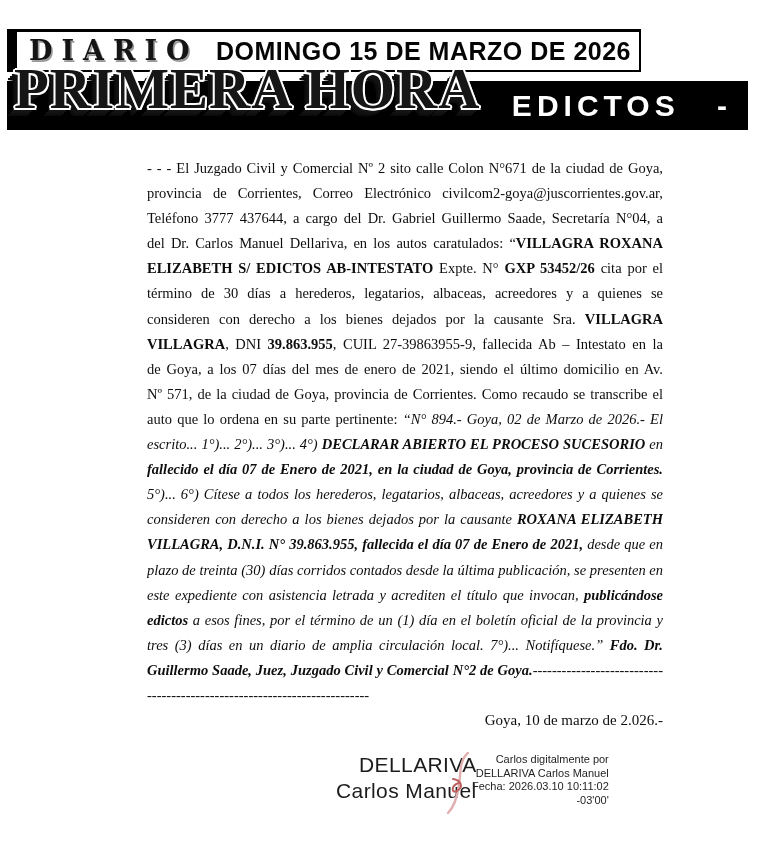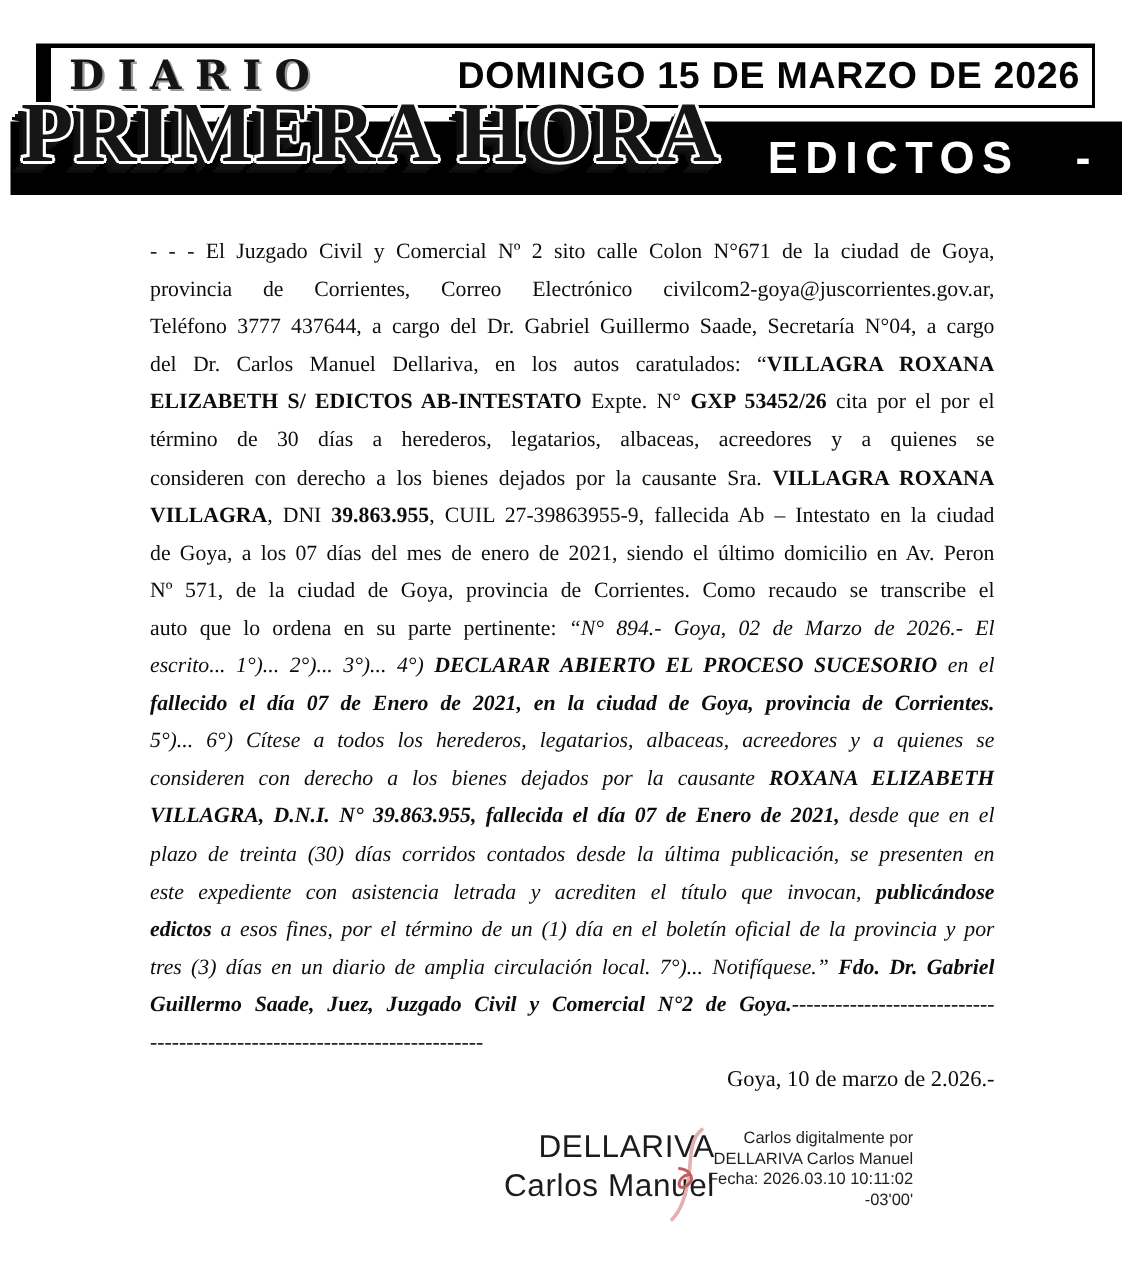--- a/index.html
+++ b/index.html
@@ -1,21 +1,21 @@
 <!DOCTYPE html>
 <html><head>
 <meta charset="utf-8">
 <style>
   html,body{margin:0;padding:0;}
   body{
     width:764px;height:857px;position:relative;background:#ffffff;
     font-family:"Liberation Serif", serif;color:#0d0d0d;overflow:hidden;
   }
   
-  .mast-top{position:absolute;left:24px;top:29px;width:706px;height:43px;background:#000;text-align:center;}
+  .mast-top{position:absolute;left:7px;top:29px;width:634px;height:43px;background:#000;text-align:center;}
   .mast-top-inner{position:absolute;left:10px;top:3px;right:2px;bottom:2px;background:#fff;}
   .date-banner{
     position:absolute;right:8px;top:50%;transform:translateY(-50%);
     font-family:"Liberation Sans",sans-serif;font-weight:700;font-size:25px;
     letter-spacing:0.5px;color:#050505;white-space:nowrap;
   }
   .brand-top{
     position:absolute;left:12px;top:3px;
     font-family:"DejaVu Serif",serif;font-weight:700;font-size:27px;
     letter-spacing:9px;color:#141414;white-space:nowrap;
@@ -33,21 +33,21 @@
     letter-spacing:1px;color:#161616;white-space:nowrap;
     text-shadow:
       -1.5px -1.5px 0 #fff, 1.5px -1.5px 0 #fff, -1.5px 1.5px 0 #fff, 1.5px 1.5px 0 #fff,
       2px 0 0 #fff, -2px 0 0 #fff, 0 2px 0 #fff, 0 -2px 0 #fff,
       -3px 4px 0 #141414, -5px 6px 0 #121212, -7px 8px 0 #0c0c0c;
   }
   
   .edict-body{position:absolute;left:100px;top:156px;width:563px;font-size:14.5px;}
   .tline{
     height:25.1px;line-height:25.1px;overflow:hidden;
-    text-align:justify;text-align-last:justify;
+    text-align:justify;text-align-last:justify;margin-left:47px;
   }
   .tline.no-just{text-align-last:left;}
   .s-b{font-weight:700;}
   .s-i{font-style:italic;}
   .s-u{text-underline-offset:2px;}
   .place-date{
     position:absolute;left:100px;top:712px;width:563px;
     text-align:right;font-size:15px;color:#0d0d0d;
   }
   

